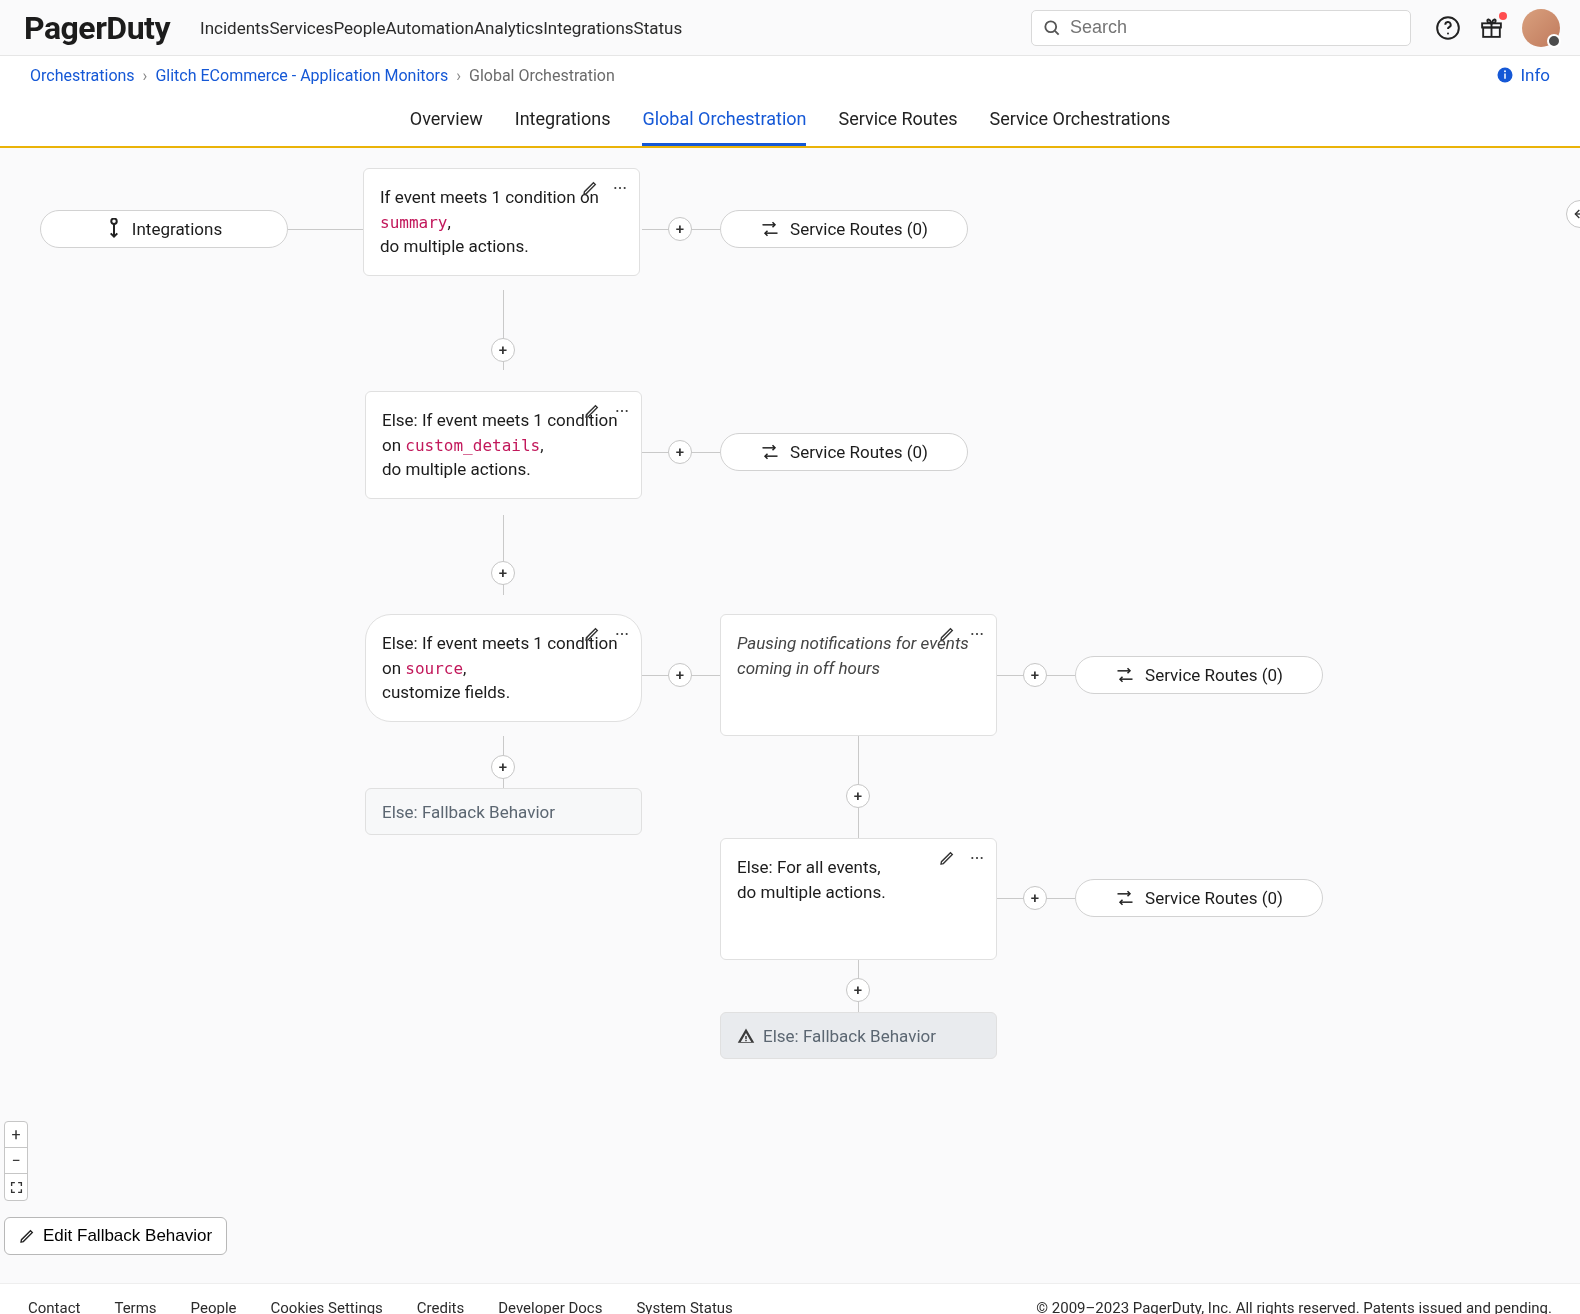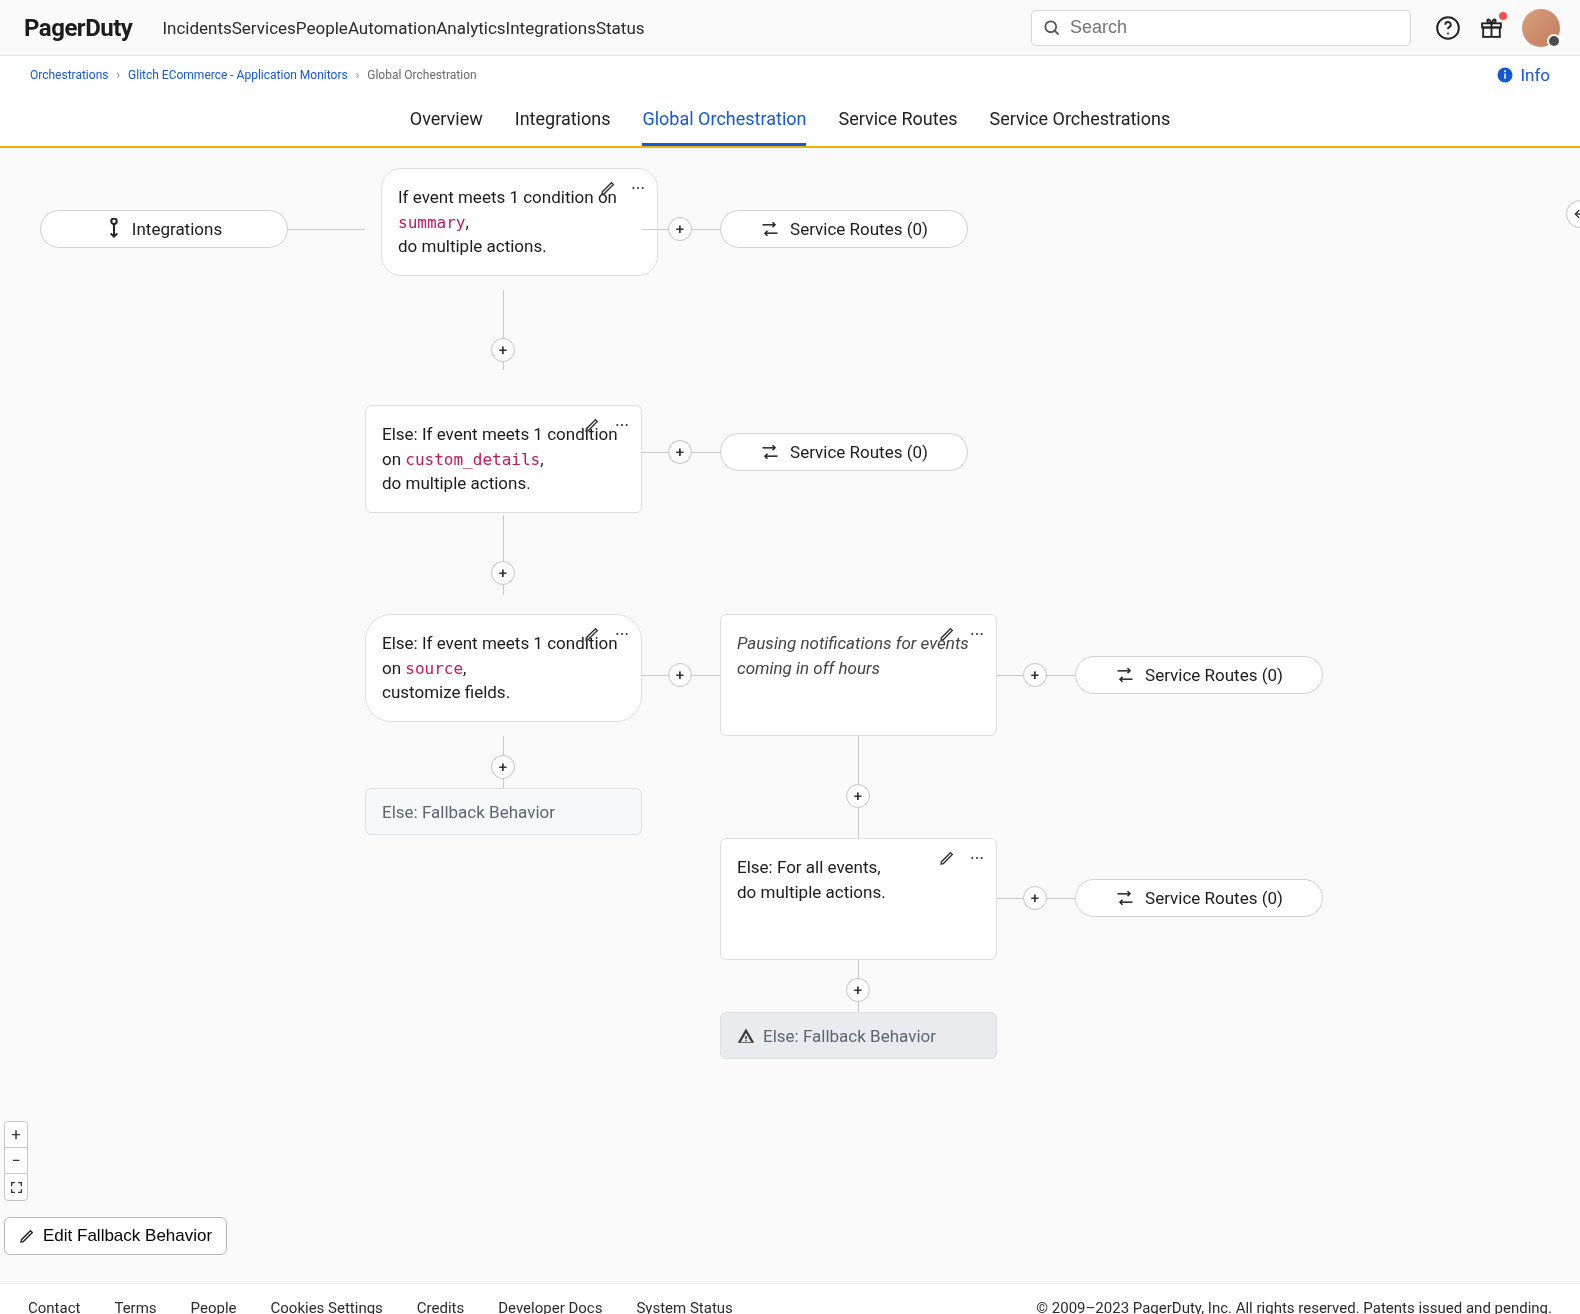--- a/index.html
+++ b/index.html
@@ -1,35 +1,35 @@
 <!DOCTYPE html>
 <html><head>
 <meta charset="utf-8">
 <style>
   * { box-sizing: border-box; margin: 0; padding: 0; }
   body { font-family: -apple-system, BlinkMacSystemFont, "Segoe UI", Roboto, Helvetica, Arial, sans-serif; color: #1c1c1c; background:#fff; }
   a { text-decoration: none; color: inherit; }
   
   
   .header { display:flex; align-items:center; height:56px; padding:0 20px 0 24px; border-bottom:1px solid #e6e6e6; background:#fafafb; }
-  .logo { font-size:24px; font-weight:700; letter-spacing:-0.5px; margin-right:30px; }
+  .logo { font-size:32px; font-weight:700; letter-spacing:-0.5px; margin-right:30px; }
   .mainnav { display:flex; }
   .mainnav a { font-size:17px; color:#2b2b2b; }
   .spacer { flex:1; }
   .searchbox { display:flex; align-items:center; width:380px; height:36px; background:#fff; border:1px solid #d9d9d9; border-radius:5px; padding:0 10px; gap:8px; }
   .searchbox input { flex:1; border:none; outline:none; font-size:18px; background:transparent; }
   .hdr-icons { display:flex; align-items:center; gap:18px; margin-left:24px; }
   .avatar { width:38px; height:38px; border-radius:50%; background:linear-gradient(135deg,#d9a07e,#c07a5d); position:relative; }
   .avatar::after{content:"";position:absolute;right:-1px;bottom:-1px;width:10px;height:10px;border-radius:50%;background:#4c4c4c;border:2px solid #fff;}
   .gift-wrap{position:relative;}
   .gift-dot{position:absolute;top:-3px;right:-3px;width:8px;height:8px;border-radius:50%;background:#ff4d4f;}
   
   
   .crumbrow{display:flex;align-items:center;justify-content:space-between;padding:9px 30px;background:#fff;}
-  .crumbs{display:flex;align-items:center;gap:8px;font-size:12px;}
+  .crumbs{display:flex;align-items:center;gap:8px;font-size:16px;}
   .crumbs .lnk{color:#1558d6;}
   .crumbs .sep{color:#888;}
   .crumbs .cur{color:#6b6b6b;}
   .info-link{color:#1558d6;font-size:17px;display:flex;align-items:center;gap:6px;}
   
   
   .subnav{display:flex;justify-content:center;gap:32px;border-bottom:2px solid #eab308;background:#fff;}
   .subnav a{font-size:18px;padding:14px 0;color:#222;border-bottom:3px solid transparent;}
   .subnav a.active{color:#1558d6;border-bottom-color:#1558d6;}
   
@@ -149,21 +149,21 @@
       <svg width="16" height="22" viewBox="0 0 10 20" fill="none" stroke="#222" stroke-width="1.8">
           <circle cx="5" cy="3" r="2.5"></circle>
           <line x1="5" y1="5.5" x2="5" y2="17"></line>
           <polyline points="2 14 5 17 8 14"></polyline>
         </svg>
     </span>
     <span>Integrations</span>
   </div>
   <div class="line-h" style="left:288px;top:81px;width:77px;"></div>
 
-  <div class="rulecard" style="left:381px;top:20px;border-radius:20px;">
+  <div class="rulecard" style="left:363px;top:20px;">
     <div class="tools">
       <span class="iconbtn">
           <svg width="16" height="16" viewBox="0 0 24 24" fill="none" stroke="#333" stroke-width="2">
             <path d="M3 21l3.5-.7L20 6.8 17.2 4 3.7 17.5 3 21z"></path>
           </svg>
         </span>
       <span class="iconbtn">
           <svg width="16" height="16" viewBox="0 0 24 24" fill="#333">
             <circle cx="5" cy="12" r="1.6"></circle>
             <circle cx="12" cy="12" r="1.6"></circle>
@@ -184,21 +184,21 @@
           <polyline points="21 15 6 15"></polyline>
           <polyline points="9 12 6 15 9 18"></polyline>
         </svg>
       </span>
     <span>Service Routes (0)</span>
   </div>
 
   <div class="line-v" style="left:503px;top:142px;height:80px;"></div>
   <div class="plus" style="left:491px;top:190px;">+</div>
 
-  <div class="rulecard" style="left:365px;top:257px;">
+  <div class="rulecard" style="left:365px;top:243px;">
     <div class="tools">
       <span class="iconbtn">
           <svg width="16" height="16" viewBox="0 0 24 24" fill="none" stroke="#333" stroke-width="2">
             <path d="M3 21l3.5-.7L20 6.8 17.2 4 3.7 17.5 3 21z"></path>
           </svg>
         </span>
       <span class="iconbtn">
           <svg width="16" height="16" viewBox="0 0 24 24" fill="#333">
             <circle cx="5" cy="12" r="1.6"></circle>
             <circle cx="12" cy="12" r="1.6"></circle>

